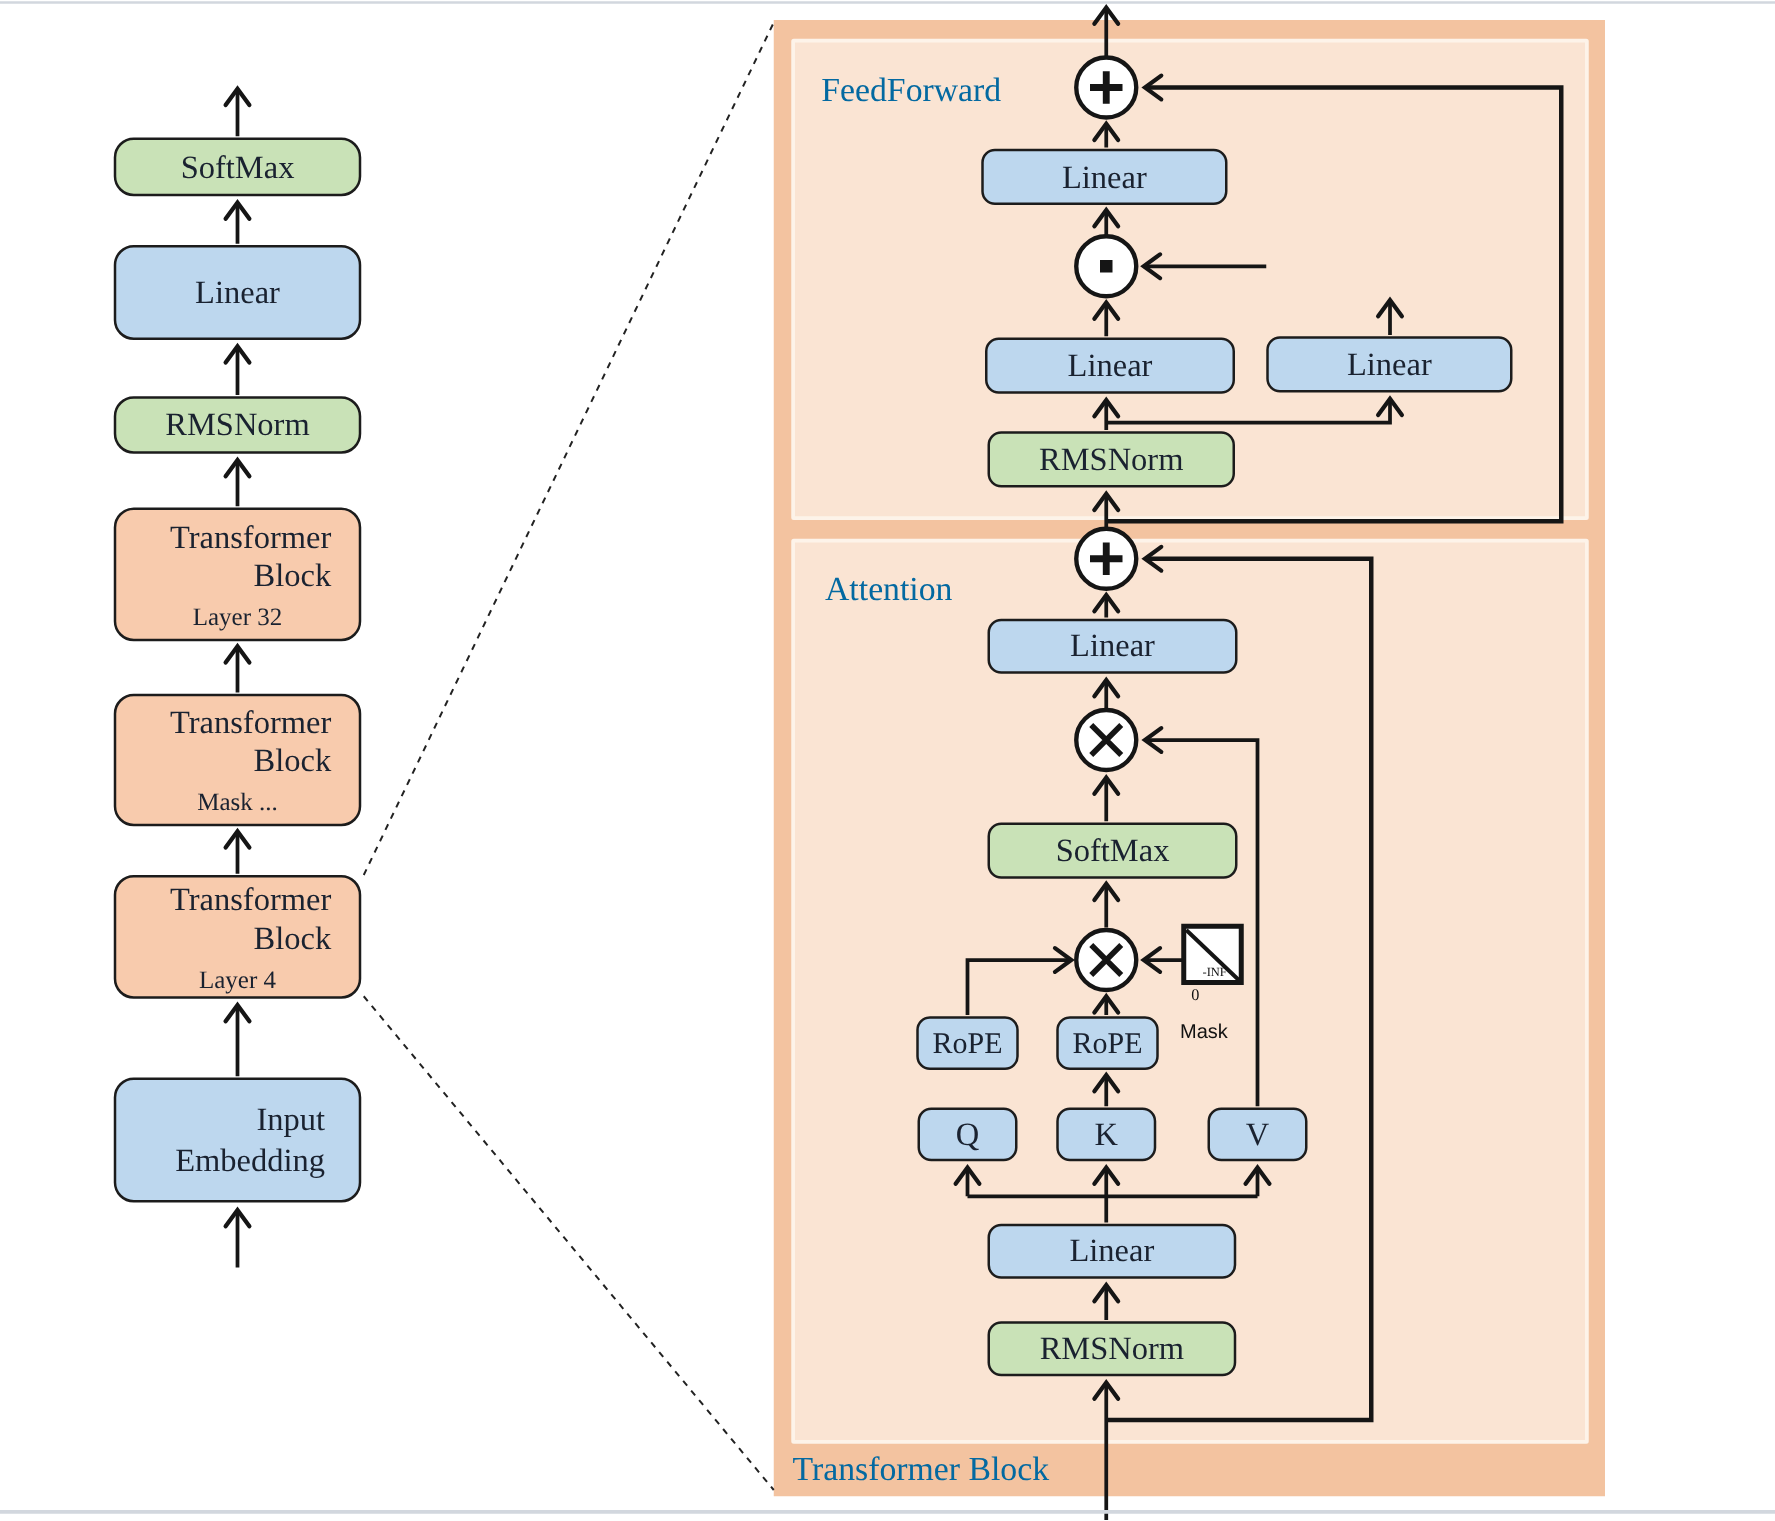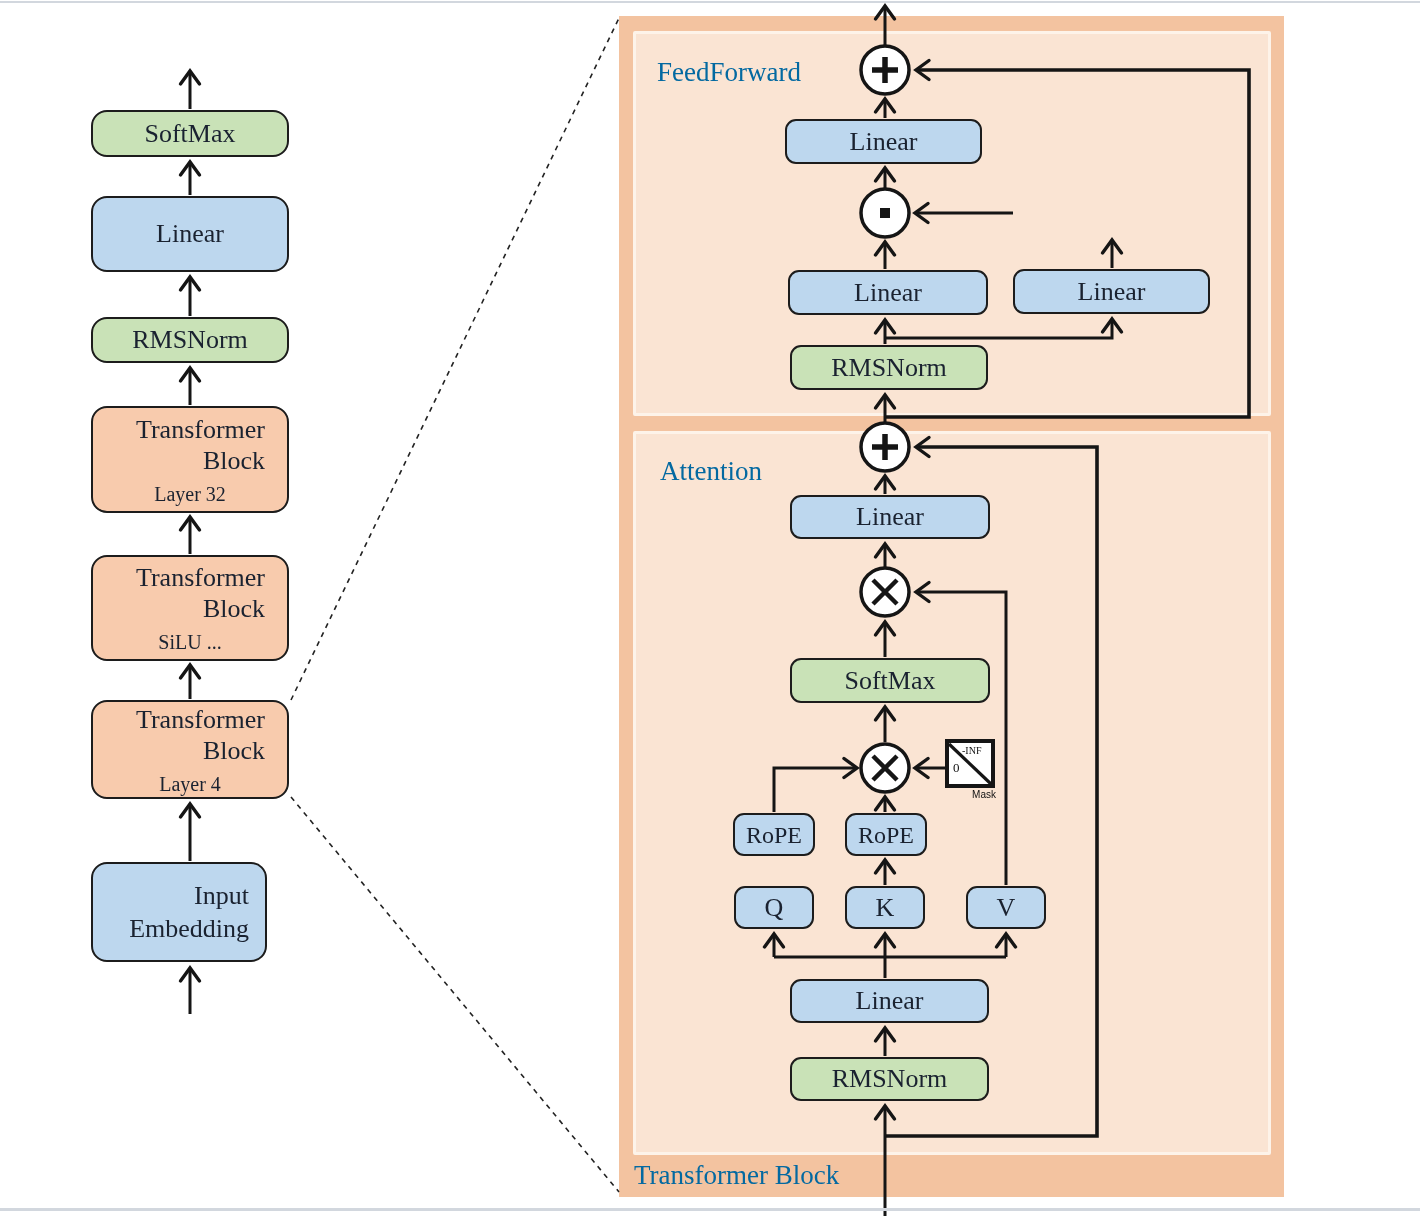--- a/index.html
+++ b/index.html
@@ -9,22 +9,22 @@
   .band{position:absolute;z-index:0;}
   .panel{position:absolute;border:3px solid #fdf3e9;box-sizing:border-box;z-index:1;border-radius:2px;}
   svg.wires{position:absolute;left:0;top:0;z-index:2;}
   .block{position:absolute;border:2.5px solid #1c1c1c;box-sizing:border-box;z-index:3;
          display:flex;flex-direction:column;align-items:center;justify-content:center;
          text-align:right;font-size:26px;line-height:30px;}
   .r16{border-radius:16px;}
   .r10{border-radius:11px;}
   .sub{font-size:20px;line-height:24px;margin-top:6px;}
   .lbl{position:absolute;z-index:3;font-size:27px;color:#0369a1;white-space:nowrap;}
-  .tiny{position:absolute;z-index:4;color:#111;}
-  .mask-caption{font-family:"Liberation Sans","DejaVu Sans",sans-serif;font-size:10px;text-align:right;}
+  .tiny{position:absolute;z-index:4;color:#111;margin-top:28px;}
+  .mask-caption{font-family:"Liberation Sans","DejaVu Sans",sans-serif;font-size:16px;text-align:left;}
 </style>
 </head>
 <body>
 
 <div class="canvas">
 
   <div class="hairline" style="top:1px;height:2px;"></div>
   <div class="hairline" style="top:1208px;height:3px;"></div>
 
   <div class="band" style="left: 619px; top: 16px; width: 665px; height: 1181px; background: rgb(243, 195, 160);"></div>
@@ -122,27 +122,27 @@
   </div>
   <div class="block r16" style="left: 91px; top: 317px; width: 198px; height: 46px; background: rgb(201, 226, 183);">
     <span>RMSNorm</span>
   </div>
   <div class="block r16" style="left: 91px; top: 406px; width: 198px; height: 107px; line-height: 31px; background: rgb(248, 203, 173);">
     <span style="width:150px;">Transformer Block</span>
     <span class="sub">Layer 32</span>
   </div>
   <div class="block r16" style="left: 91px; top: 555px; width: 198px; height: 106px; line-height: 31px; background: rgb(248, 203, 173);">
     <span style="width:150px;">Transformer Block</span>
-    <span class="sub">SiLU ...</span>
+    <span class="sub">Mask ...</span>
   </div>
   <div class="block r16" style="left: 91px; top: 700px; width: 198px; height: 99px; line-height: 31px; background: rgb(248, 203, 173);">
     <span style="width:150px;">Transformer Block</span>
     <span class="sub">Layer 4</span>
   </div>
-  <div class="block r16" style="left: 91px; top: 862px; width: 176px; height: 100px; line-height: 33px; background: rgb(189, 215, 238);">
+  <div class="block r16" style="left: 91px; top: 862px; width: 198px; height: 100px; line-height: 33px; background: rgb(189, 215, 238);">
     <span style="width:140px;">Input Embedding</span>
   </div>
 
   <div class="lbl" style="left:657px;top:57px;">FeedForward</div>
   <div class="lbl" style="left:660px;top:456px;">Attention</div>
   <div class="lbl" style="left:634px;top:1160px;">Transformer Block</div>
 
   <div class="block r10" style="left: 785px; top: 119px; width: 197px; height: 45px; background: rgb(189, 215, 238);">
     <span>Linear</span>
   </div>

